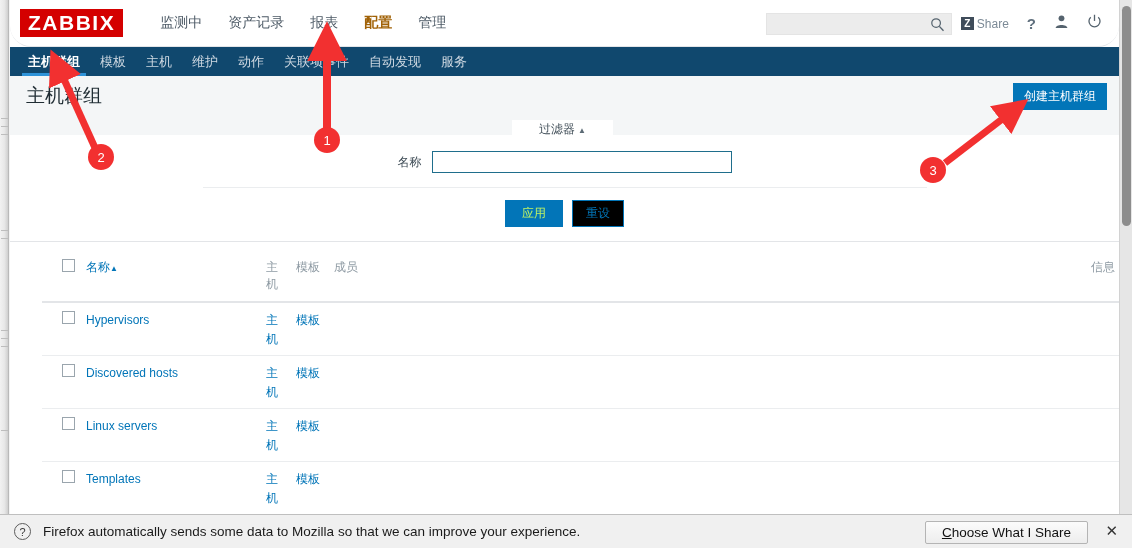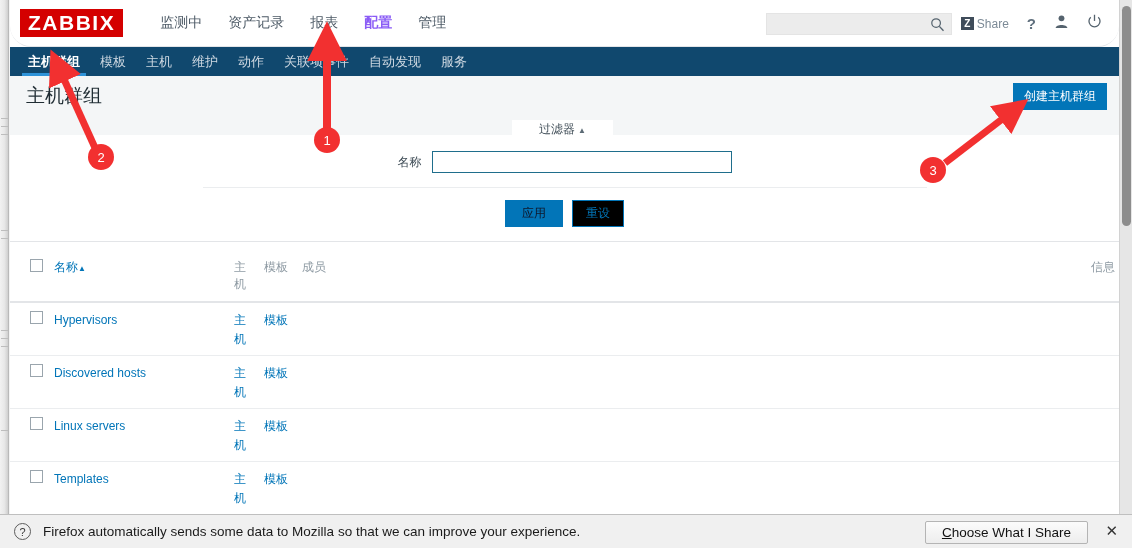--- a/index.html
+++ b/index.html
@@ -40,21 +40,21 @@
     font-weight: bold; font-size: 21px; letter-spacing: 1.5px;
     padding: 3px 8px 4px 8px;
     line-height: 1;
     font-family: "Liberation Sans", sans-serif;
   }
   .mainmenu { display:flex; align-items:center; margin-left: 24px; }
   .mainmenu a {
     color:#4d5a66; font-size: 14px; text-decoration:none;
     padding: 4px 13px; white-space:nowrap;
   }
-  .mainmenu a.sel { color:#8b5cf6; font-weight:bold; }
+  .mainmenu a.sel { color:#a16207; font-weight:bold; }
 
   .topright {
     position:absolute; right: 8px; top: 0; height: 47px;
     display:flex; align-items:center; gap: 0px;
   }
   .searchbox {
     position: relative; width: 186px; height: 22px;
     background:#ececec; border:1px solid #e4e4e4;
     display:flex; align-items:center;
   }
@@ -123,32 +123,32 @@
   .filterfield input {
     width: 300px; height: 22px; border:1px solid #1f6e8c; outline:none;
     font-size:12px; padding: 0 4px; color:#333;
     font-family:"Liberation Sans", sans-serif;
   }
   .filtersep {
     border-top:1px solid #ebedef; margin: 14px auto 0 auto; width: 724px;
   }
   .filterbtns { display:flex; justify-content:center; gap:9px; margin-top:12px; }
   .btn-apply {
-    background:#0275b8; color:#0f172a; border:1px solid #0275b8;
+    background:#0275b8; color:#bef264; border:1px solid #0275b8;
     font-size:12px; padding: 4px 16px; cursor:pointer;
     font-family:Liberation Sans, sans-serif;
   }
   .btn-reset {
     background:#000000; color:#0275b8; border:1px solid #0275b8;
     font-size:12px; padding: 4px 13px; cursor:pointer;
     font-family:"Liberation Sans", sans-serif;
   }
 
   
-  .tablewrap { background:#fff; margin-top: 9px; }
+  .tablewrap { background:#fff; margin-top: 9px; padding-left: 32px; }
   table.list { width: 100%; border-collapse: collapse; }
   table.list th, table.list td {
     text-align:left; font-weight:normal; padding: 7px 4px;
     border-bottom:1px solid #ebedef; vertical-align: top;
   }
   table.list thead th {
     font-size:12px; color:#8e9aa3; border-bottom:2px solid #e3e5e8;
     padding-top:8px; padding-bottom:8px;
   }
   table.list thead th.c-name { color:#0275b8; }

